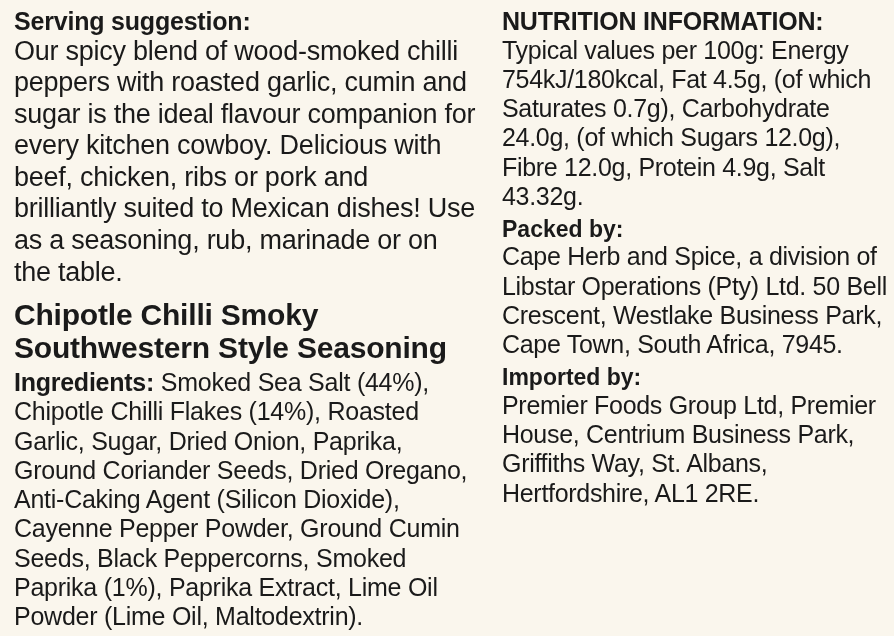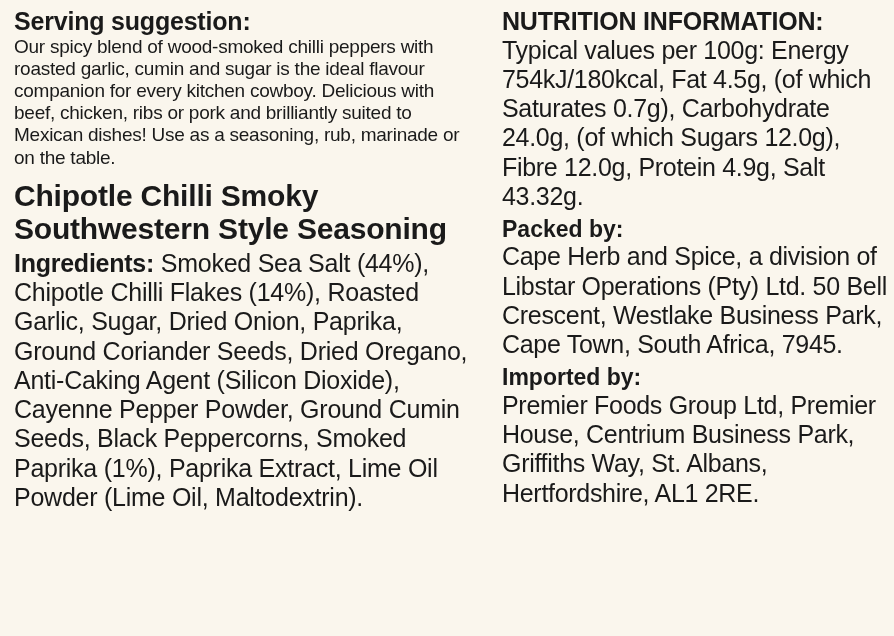--- a/index.html
+++ b/index.html
@@ -41,21 +41,21 @@
     letter-spacing: -0.2px;
     margin: 0 0 1px 0;
   }
   .heading-sm {
     font-weight: bold;
     font-size: 23px;
     line-height: 1.06;
     margin: 0 0 1px 0;
   }
   .body-text {
-    font-size: 19px;
+    font-size: 27px;
     line-height: 1.17;
     letter-spacing: -0.25px;
     margin: 0;
     word-spacing: 0px;
   }
   .product-name {
     font-weight: bold;
     font-size: 30px;
     line-height: 1.1;
     letter-spacing: -0.2px;

